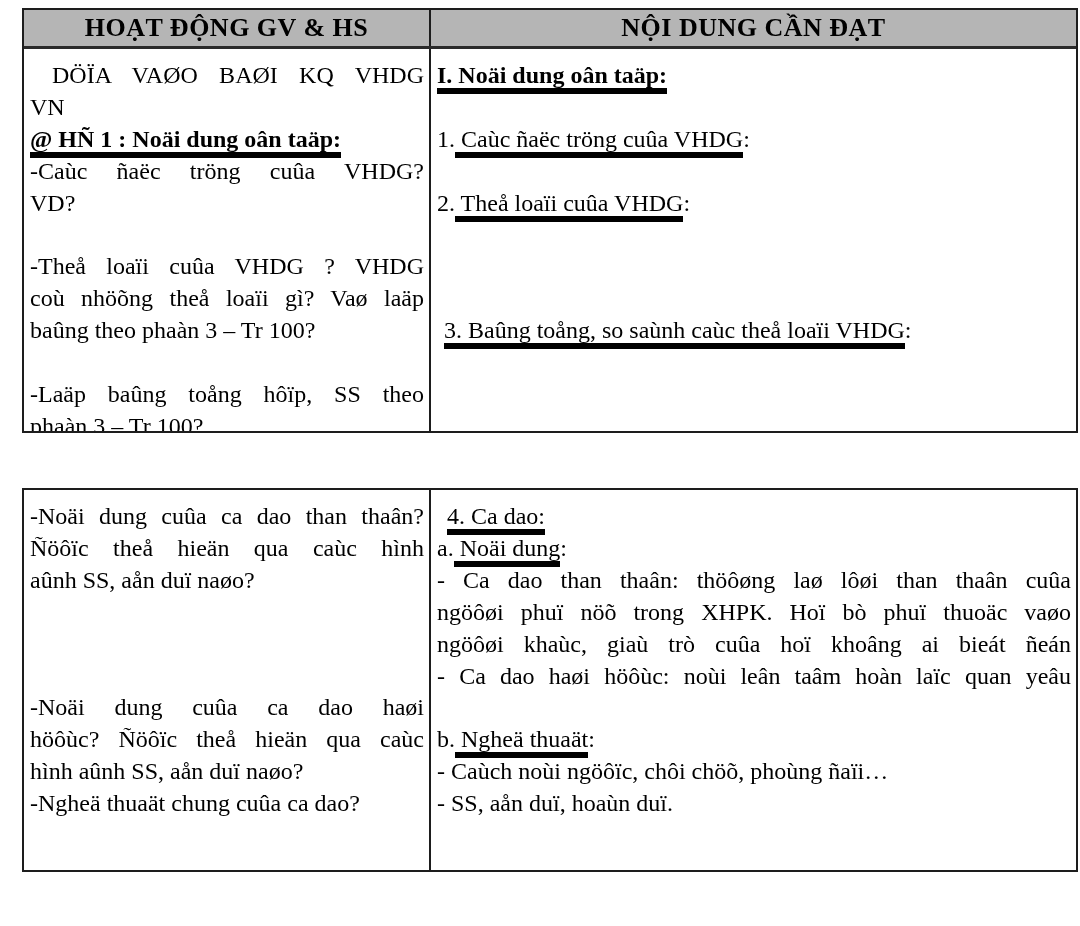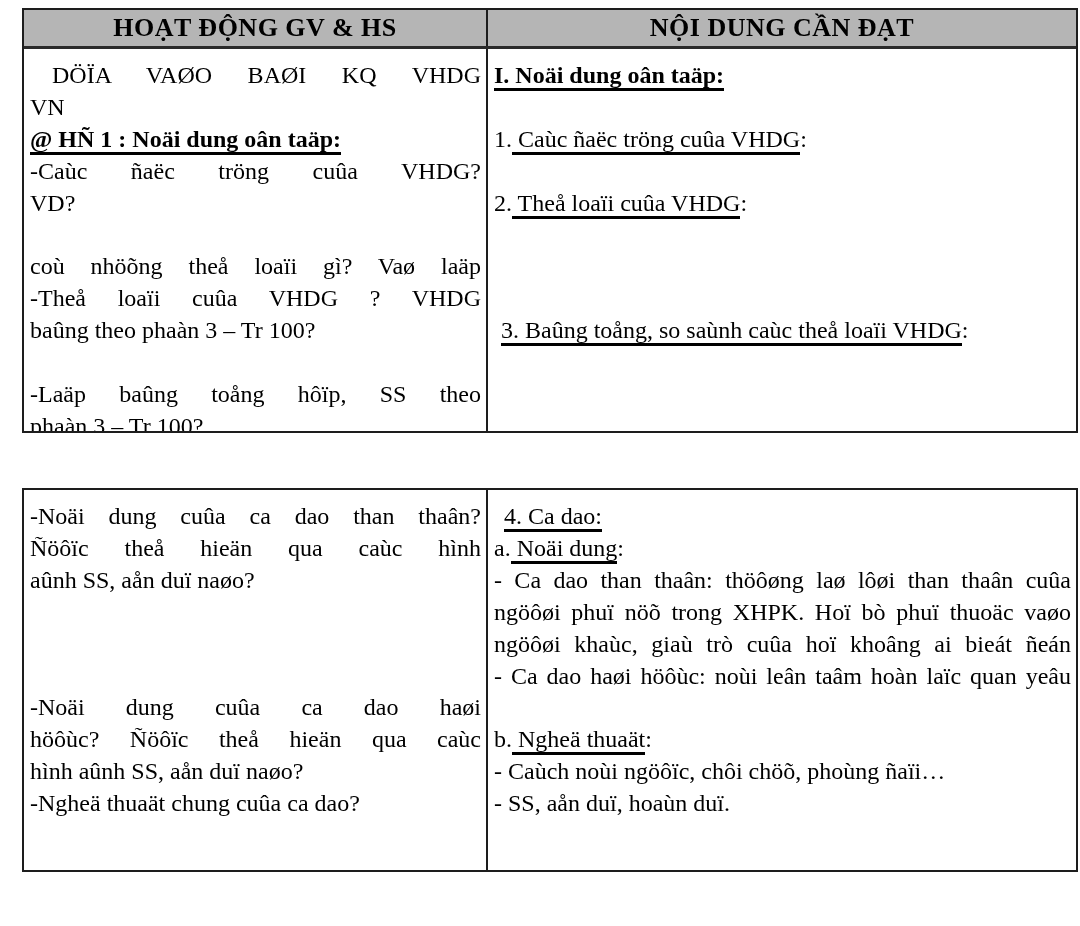--- a/index.html
+++ b/index.html
@@ -33,42 +33,42 @@
     display: flex;
     align-items: center;
     justify-content: center;
     font-weight: bold;
     font-size: 26px;
     letter-spacing: 0.5px;
   }
   .brow { display: flex; }
   .tbl1 .brow { height: 382px; }
   .tbl2 .brow { height: 380px; }
-  .cl { width: 464px; border-right: 2px solid #1d1d1d; }
+  .cl { width: 407px; border-right: 2px solid #1d1d1d; }
   .cr { flex: 1; }
   .cell {
     box-sizing: border-box;
     padding: 11px 5px 0 6px;
     overflow: hidden;
   }
   .cell .ln {
     margin: 0;
     font-size: 24px;
     line-height: 31.9px;
     white-space: nowrap;
     text-align: left;
   }
   .cell .ln.just {
     white-space: normal;
     text-align: justify;
     text-align-last: justify;
   }
   .cell .ln.bold { font-weight: bold; }
   .u {
-    border-bottom: 3px solid #000000;
+    border-bottom: 6px solid #000000;
     padding-bottom: 0px;
   }
 </style>
 </head>
 <body>
 
 <div class="page">
 
   <div class="tbl tbl1">
     <div class="hrow">
@@ -76,22 +76,22 @@
       <div class="hcell cr">NỘI DUNG CẦN ĐẠT</div>
     </div>
     <div class="brow">
       <div class="cell cl">
           <div class="ln just" style="text-indent: 22px;">DÖÏA VAØO BAØI KQ VHDG</div>
           <div class="ln">VN</div>
           <div class="ln bold"><span class="u">@ HÑ 1 : Noäi dung oân taäp:</span></div>
           <div class="ln just">-Caùc ñaëc tröng cuûa VHDG?</div>
           <div class="ln">VD?</div>
           <div class="ln">&nbsp;</div>
+          <div class="ln just">-Theå loaïi cuûa VHDG ? VHDG</div>
           <div class="ln just">coù nhöõng theå loaïi gì? Vaø laäp</div>
-          <div class="ln just">-Theå loaïi cuûa VHDG ? VHDG</div>
           <div class="ln">baûng theo phaàn 3 – Tr 100?</div>
           <div class="ln">&nbsp;</div>
           <div class="ln just">-Laäp baûng toång hôïp, SS theo</div>
           <div class="ln">phaàn 3 – Tr 100?</div>
         </div>
       <div class="cell cr">
           <div class="ln bold"><span class="u">I. Noäi dung oân taäp:</span></div>
           <div class="ln">&nbsp;</div>
           <div class="ln">1.<span class="u"> Caùc ñaëc tröng cuûa VHDG</span>:</div>
           <div class="ln">&nbsp;</div>

